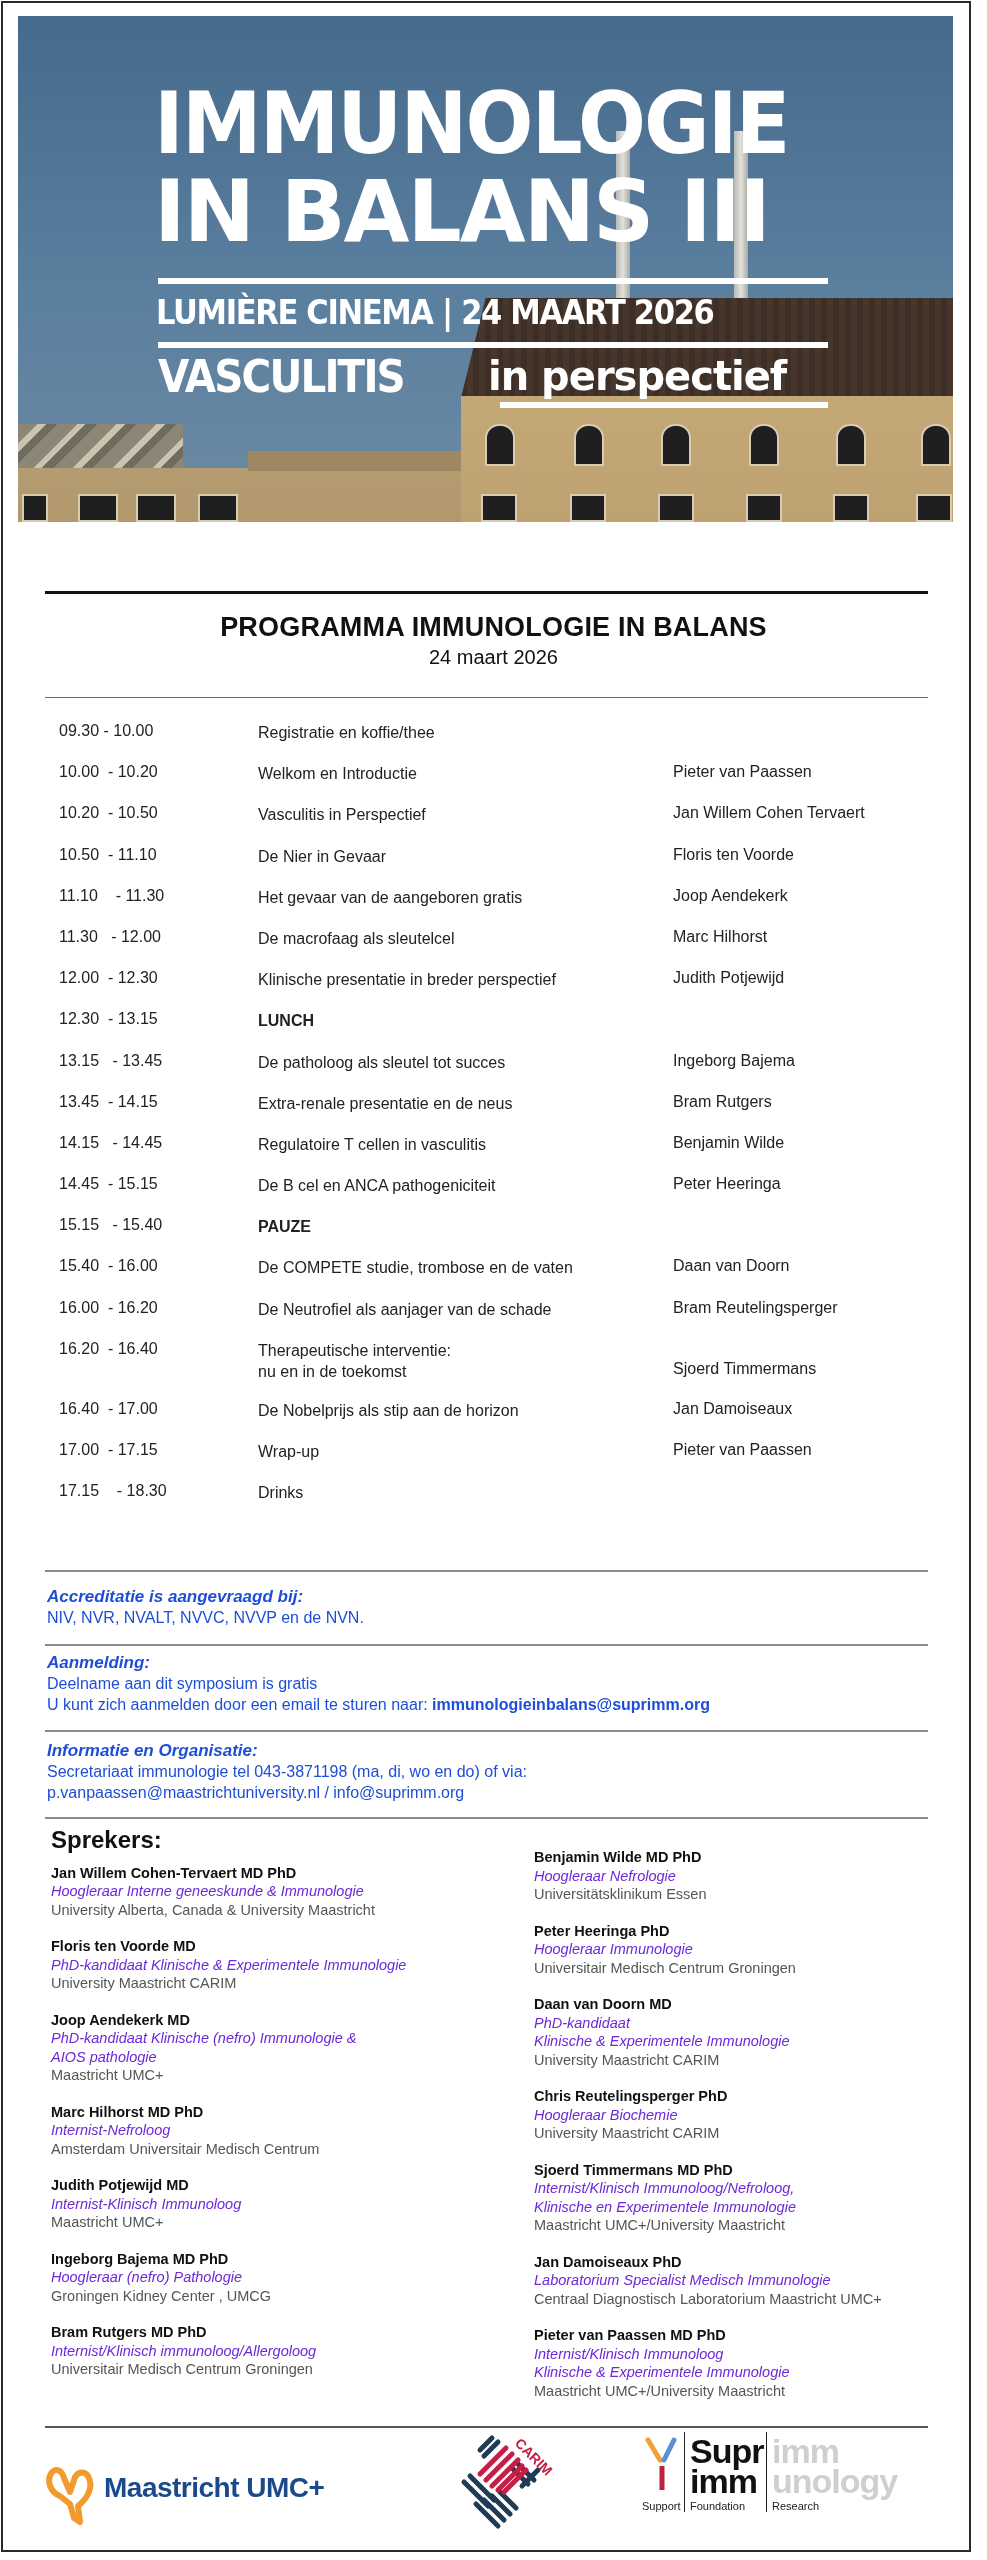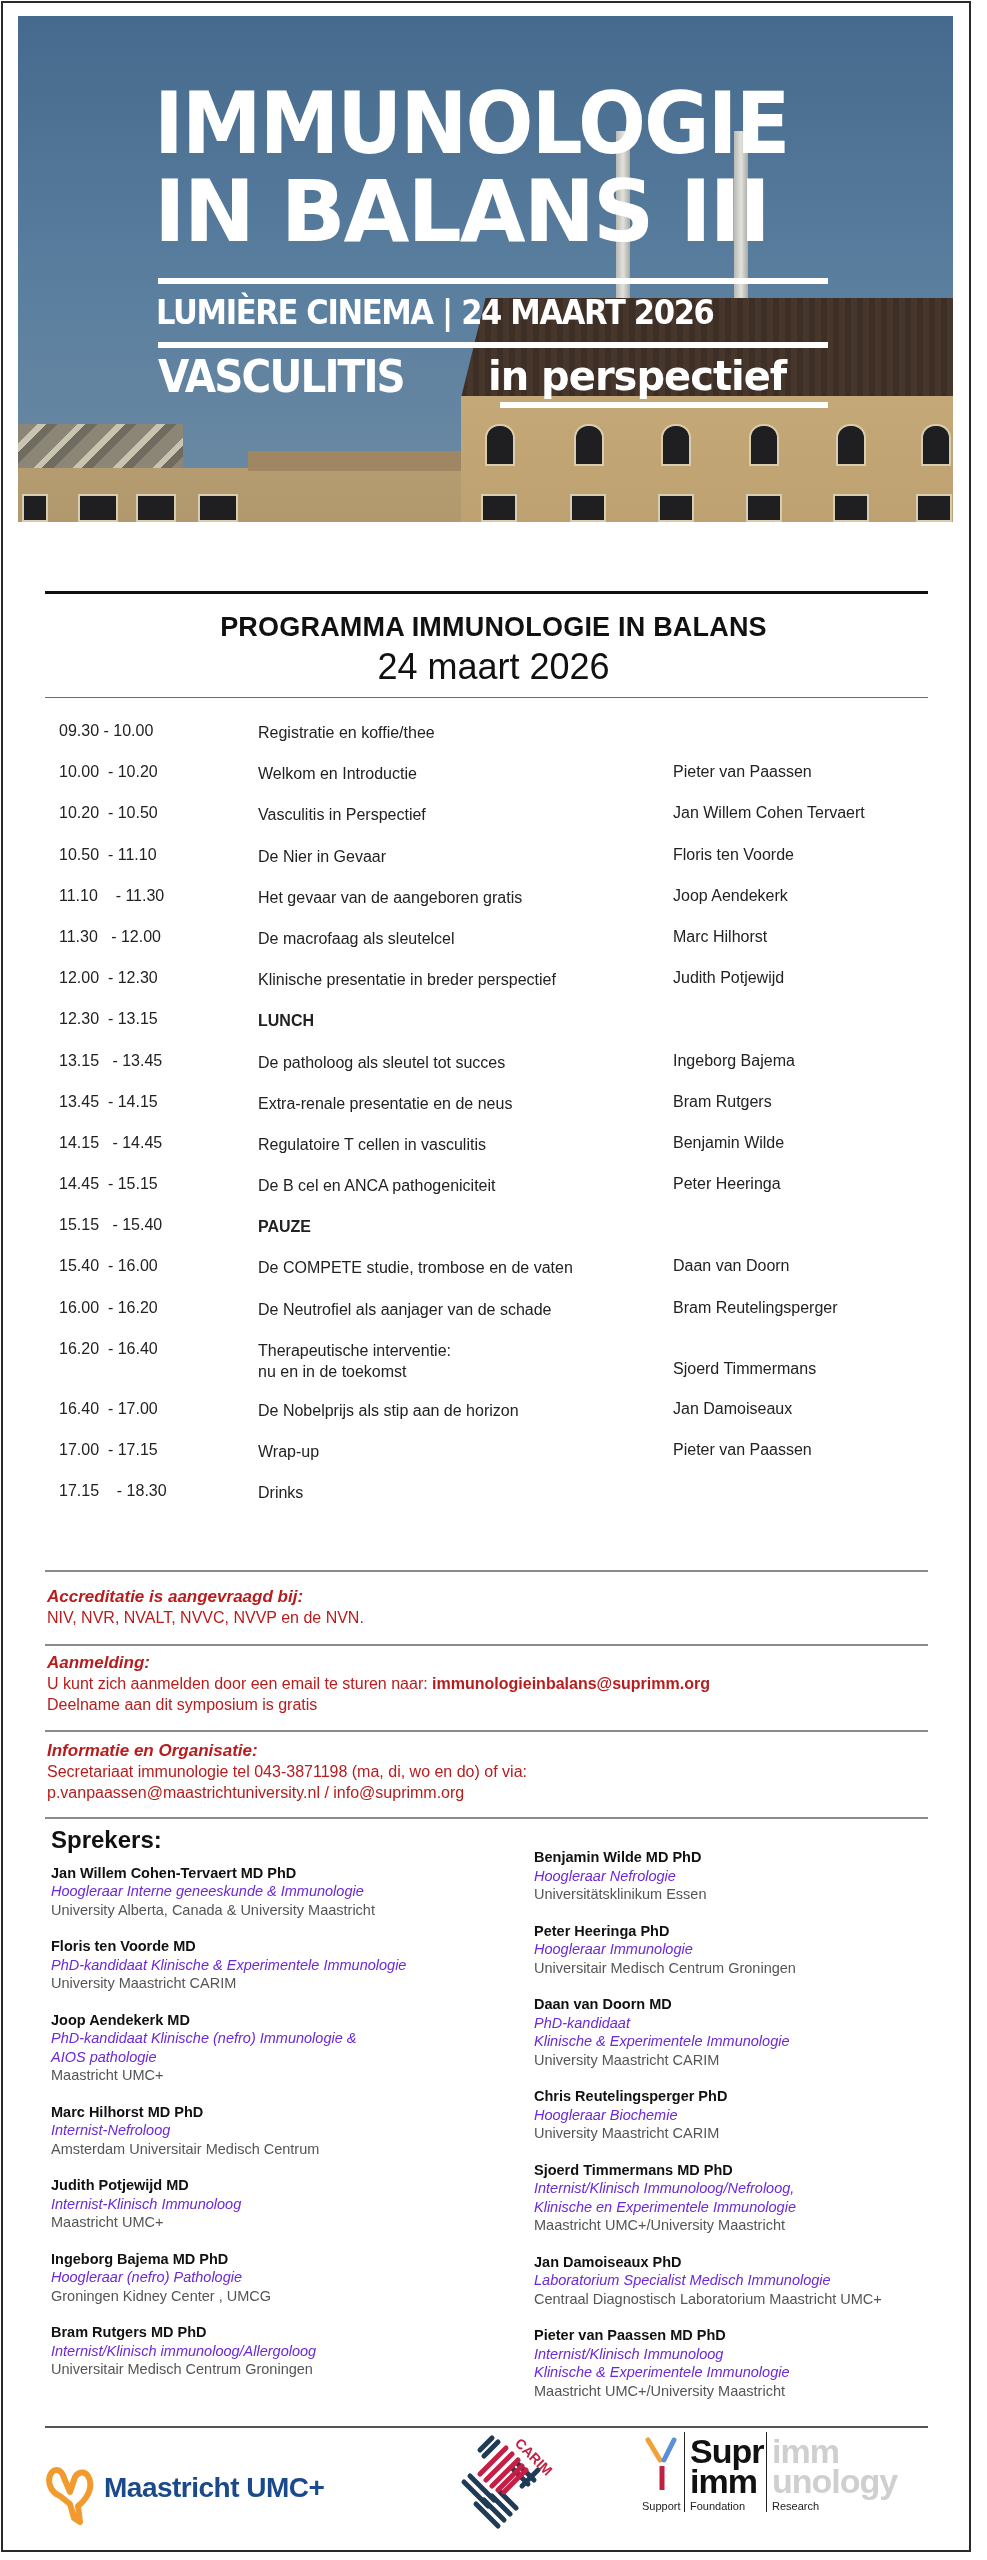--- a/index.html
+++ b/index.html
@@ -60,34 +60,34 @@
   .rule-thick { position: absolute; left: 45px; width: 883px; height: 3px; background: #111; }
   .rule-thin { position: absolute; left: 45px; width: 883px; height: 1px; background: #6c6c6c; }
   .rule-mid { position: absolute; left: 45px; width: 883px; height: 2px; background: #8a8a8a; }
 
   .prog-title {
     position: absolute; left: 0; width: 987px; top: 612px; text-align: center;
     font-weight: bold; font-size: 27px; letter-spacing: 0.2px; color: #111;
   }
   .prog-date {
     position: absolute; left: 0; width: 987px; top: 646px; text-align: center;
-    font-size: 36px; color: #111;
+    font-size: 20px; color: #111;
   }
 
   .sched { position: absolute; left: 59px; top: 722px; width: 880px; }
   .srow { position: relative; height: 41.2px; font-size: 16px; color: #222; }
   .srow.two { height: 60px; }
   .srow .time { position: absolute; left: 0; top: 0; width: 190px; white-space: pre; }
   .srow .title { position: absolute; left: 199px; top: 0; width: 410px; line-height: 21px; }
   .srow .title.bold { font-weight: bold; }
   .srow .speaker { position: absolute; left: 614px; top: 0; white-space: nowrap; }
   .srow.two .speaker { top: 20px; }
 
   
-  .info { position: absolute; left: 47px; width: 880px; font-size: 16px; color: #b91c1c; line-height: 21px; }
+  .info { position: absolute; left: 47px; width: 880px; font-size: 16px; color: #1d4ed8; line-height: 21px; }
   .info .head { font-weight: bold; font-style: italic; font-size: 17px; }
   .info .email { font-weight: bold; }
 
   
   .spk-col { position: absolute; font-size: 14.5px; line-height: 18.5px; }
   .spk-head { font-weight: bold; font-size: 24px; margin-bottom: 14px; color: #111; }
   .spk { margin-bottom: 18px; }
   .spk .nm { font-weight: bold; color: #111; }
   .spk .role { font-style: italic; color: #6d28d9; white-space: pre-line; }
   .spk .inst { color: #555; white-space: pre-line; }
@@ -250,22 +250,22 @@
   </div>
 
 <div class="rule-mid" style="top:1570px;"></div>
 <div class="info" style="top:1586px;">
   <div class="head">Accreditatie is aangevraagd bij:</div>
   <div>NIV, NVR, NVALT, NVVC, NVVP en de NVN.</div>
 </div>
 <div class="rule-mid" style="top:1644px;"></div>
 <div class="info" style="top:1652px;">
   <div class="head">Aanmelding:</div>
+  <div>Deelname aan dit symposium is gratis</div>
   <div><span>U kunt zich aanmelden door een email te sturen naar: </span><span class="email">immunologieinbalans@suprimm.org</span></div>
-  <div>Deelname aan dit symposium is gratis</div>
 </div>
 <div class="rule-mid" style="top:1730px;"></div>
 <div class="info" style="top:1740px;">
   <div class="head">Informatie en Organisatie:</div>
   <div>Secretariaat immunologie tel 043-3871198 (ma, di, wo en do) of via:</div>
   <div>p.vanpaassen@maastrichtuniversity.nl / info@suprimm.org</div>
 </div>
 <div class="rule-mid" style="top:1817px;"></div>
 
 <div class="spk-col" style="left:51px;top:1831px;width:470px;">

